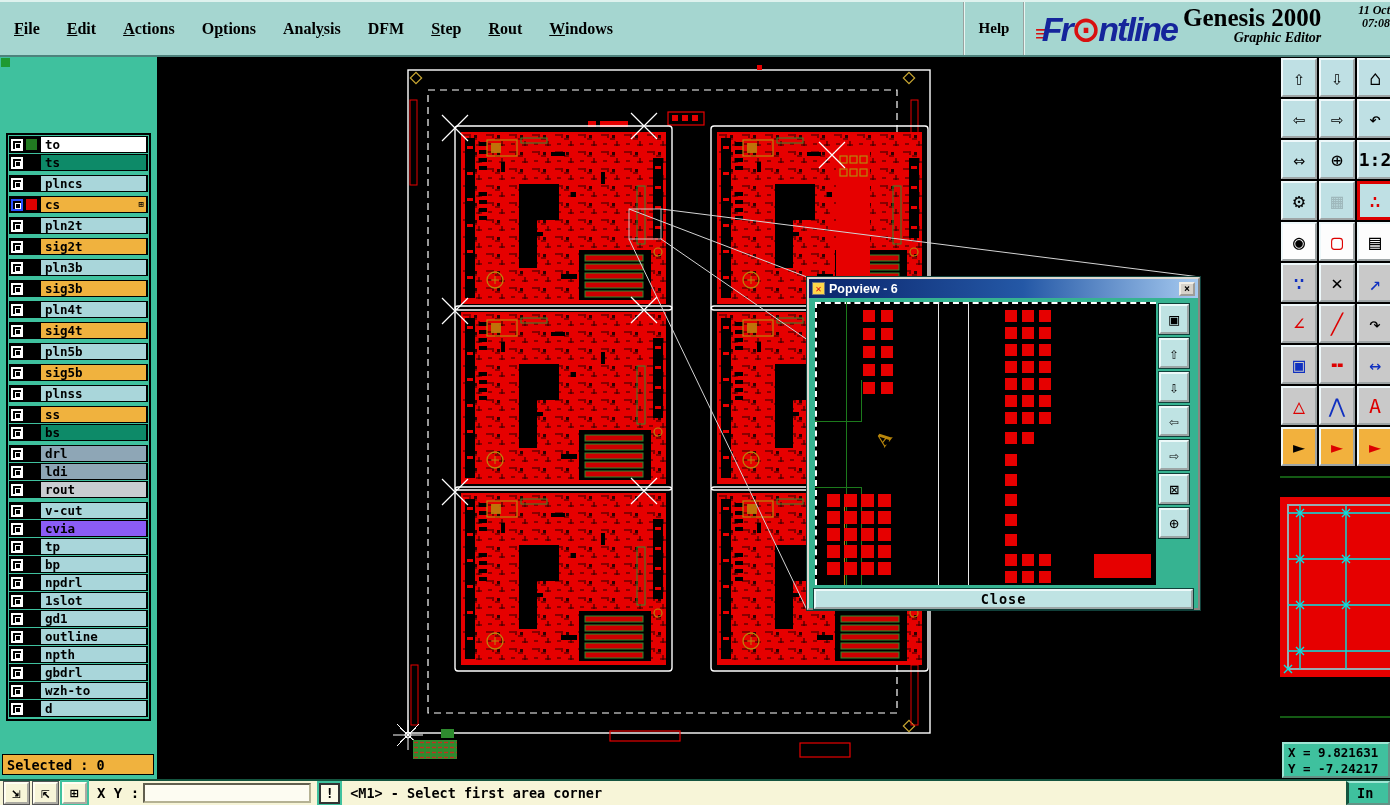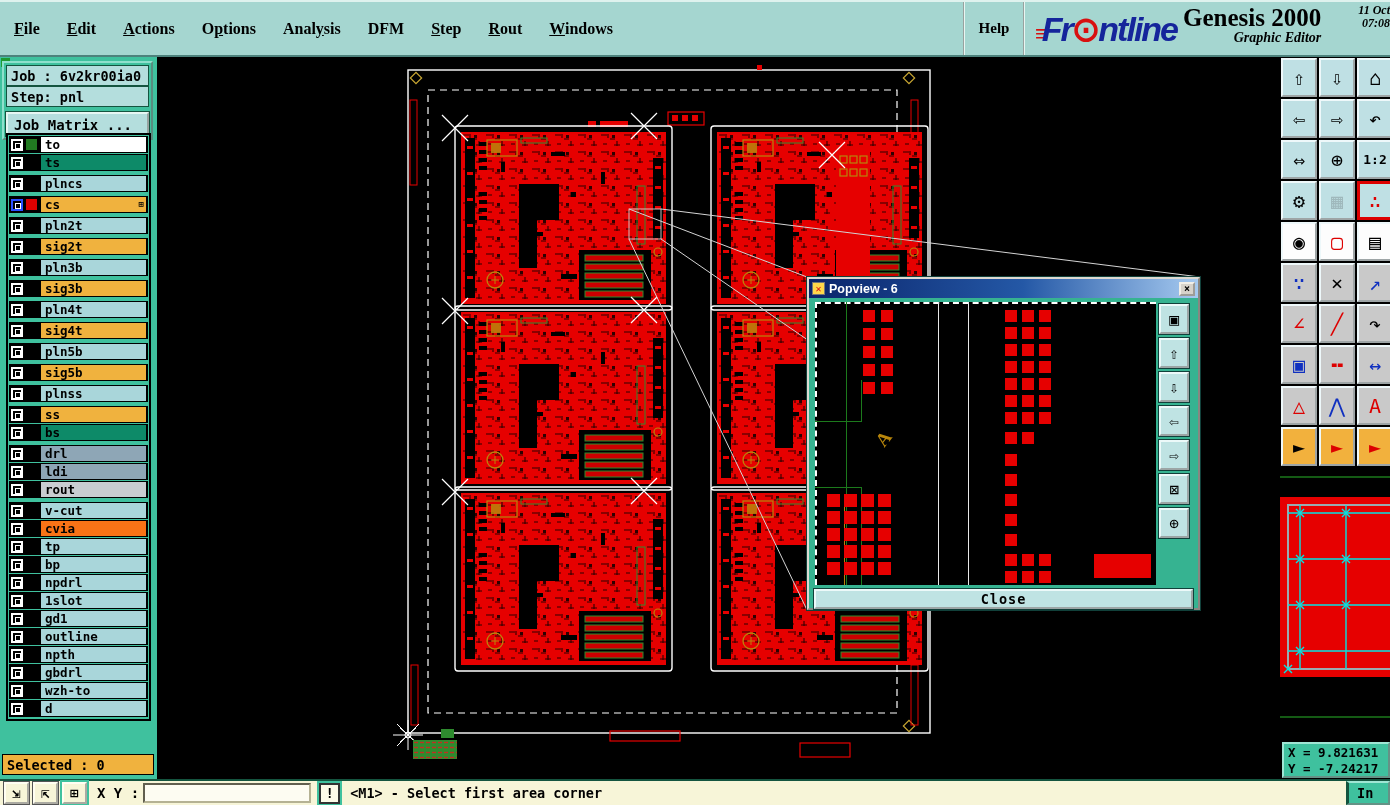--- a/index.html
+++ b/index.html
@@ -77,21 +77,21 @@
   .rightpanel { position:absolute; left:1280px; top:57px; width:110px; height:722px;
      background:#000; z-index:3; overflow:hidden; }
   .tb-grid { display:grid; grid-template-columns:repeat(3,36px); gap:2px; padding:1px; }
   .tb-btn { width:36px; height:39px; display:flex; align-items:center; justify-content:center;
      border:2px outset #eef8fa; cursor:default; font-size:20px; color:#000; }
   .bg-cyan { background:#bfe0e4; }
   .bg-white { background:#fdfdfd; }
   .bg-gray { background:#c9c9c9; }
   .bg-orange { background:#f2b13d; }
   .tb-active { border:2px solid #dd0000; box-shadow:inset 0 0 0 1px #dd0000; }
-  .tb-small span { font-size:13px; font-weight:bold; font-family:"DejaVu Sans Mono",monospace; }
+  .tb-small span { font-size:18px; font-weight:bold; font-family:"DejaVu Sans Mono",monospace; }
   .coords-panel { position:absolute; left:2px; top:685px; width:108px; height:36px;
      background:#3fc19e; border:2px outset #9fe6d4; padding:1px 0 0 4px; }
   .coords-panel div { font-weight:bold; font-size:12.5px; line-height:16px; color:#000; white-space:pre; }
   .overview { position:absolute; left:0; top:410px; }
   
   .popview { position:absolute; left:807px; top:277px; width:393px; height:333px;
      border:2px outset #ddd9d1; outline:1px solid #11403a; background:#36b391; z-index:10; }
   .pv-title { height:19px; background:linear-gradient(90deg,#0a246a,#2458a6 55%,#a6caf0);
      display:flex; align-items:center; padding:0 3px; }
   .pv-icon { width:13px; height:13px; background:#ffd84a; border:1px solid #777;
@@ -147,25 +147,20 @@
     <div class="brand-right">
       <div class="product">Genesis 2000</div>
       <div class="subtitle">Graphic Editor</div>
     </div>
     <div class="datetime"><span>11 Oct</span><br><span>07:08</span></div>
   </div>
 </div>
 
 <div class="sidebar">
   <div class="side-ind"></div>
-  <div class="job-panel">
-    <div class="job-row">Job : 6v2kr00ia0</div>
-    <div class="job-row">Step: pnl</div>
-    <div class="matrix-btn">Job Matrix ...</div>
-  </div>
   <div class="layer-list" id="layer-list">
       <div class="layer-row">
         <span class="cb"></span>
         <span class="sw" style="background: rgb(33, 122, 33);"></span>
         <span class="lbl" style="background: rgb(255, 255, 255);">to</span>
       </div>
       <div class="layer-row">
         <span class="cb"></span>
         <span class="sw" style="background: rgb(0, 0, 0);"></span>
         <span class="lbl" style="background: rgb(13, 138, 104);">ts</span>
@@ -251,21 +246,21 @@
         <span class="lbl" style="background: rgb(201, 205, 209);">rout</span>
       </div>
       <div class="layer-row gap">
         <span class="cb"></span>
         <span class="sw" style="background: rgb(0, 0, 0);"></span>
         <span class="lbl" style="background: rgb(169, 214, 218);">v-cut</span>
       </div>
       <div class="layer-row">
         <span class="cb"></span>
         <span class="sw" style="background: rgb(0, 0, 0);"></span>
-        <span class="lbl" style="background: #f97316;">cvia</span>
+        <span class="lbl" style="background: #8b5cf6;">cvia</span>
       </div>
       <div class="layer-row">
         <span class="cb"></span>
         <span class="sw" style="background: rgb(0, 0, 0);"></span>
         <span class="lbl" style="background: rgb(169, 214, 218);">tp</span>
       </div>
       <div class="layer-row">
         <span class="cb"></span>
         <span class="sw" style="background: rgb(0, 0, 0);"></span>
         <span class="lbl" style="background: rgb(169, 214, 218);">bp</span>

